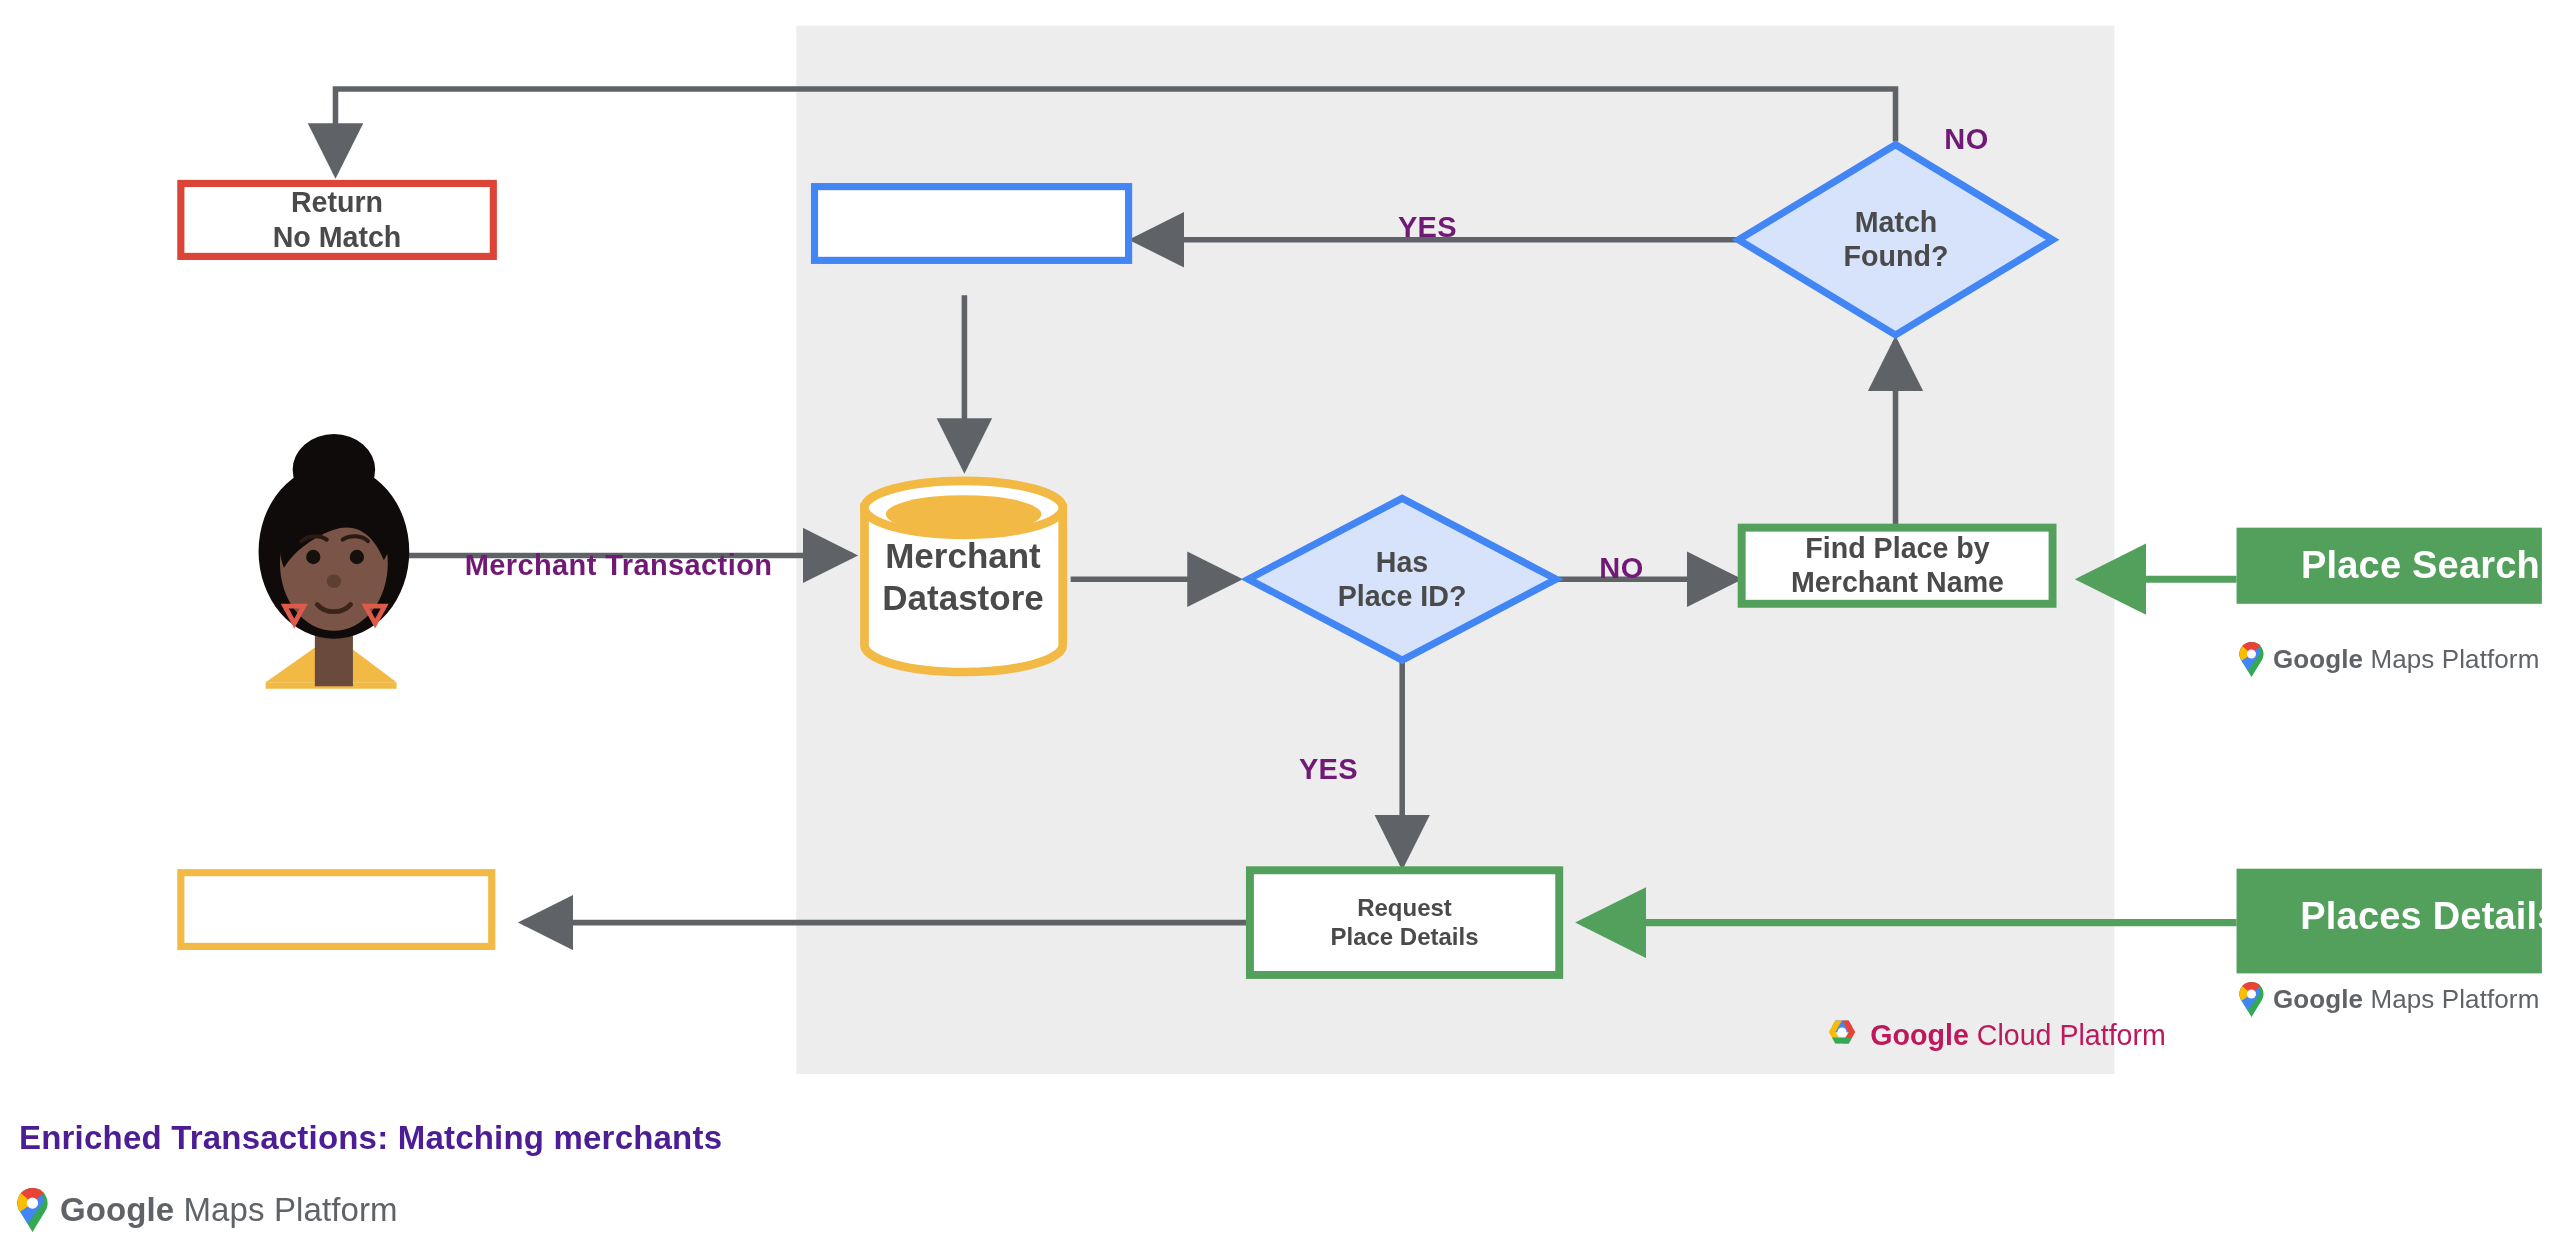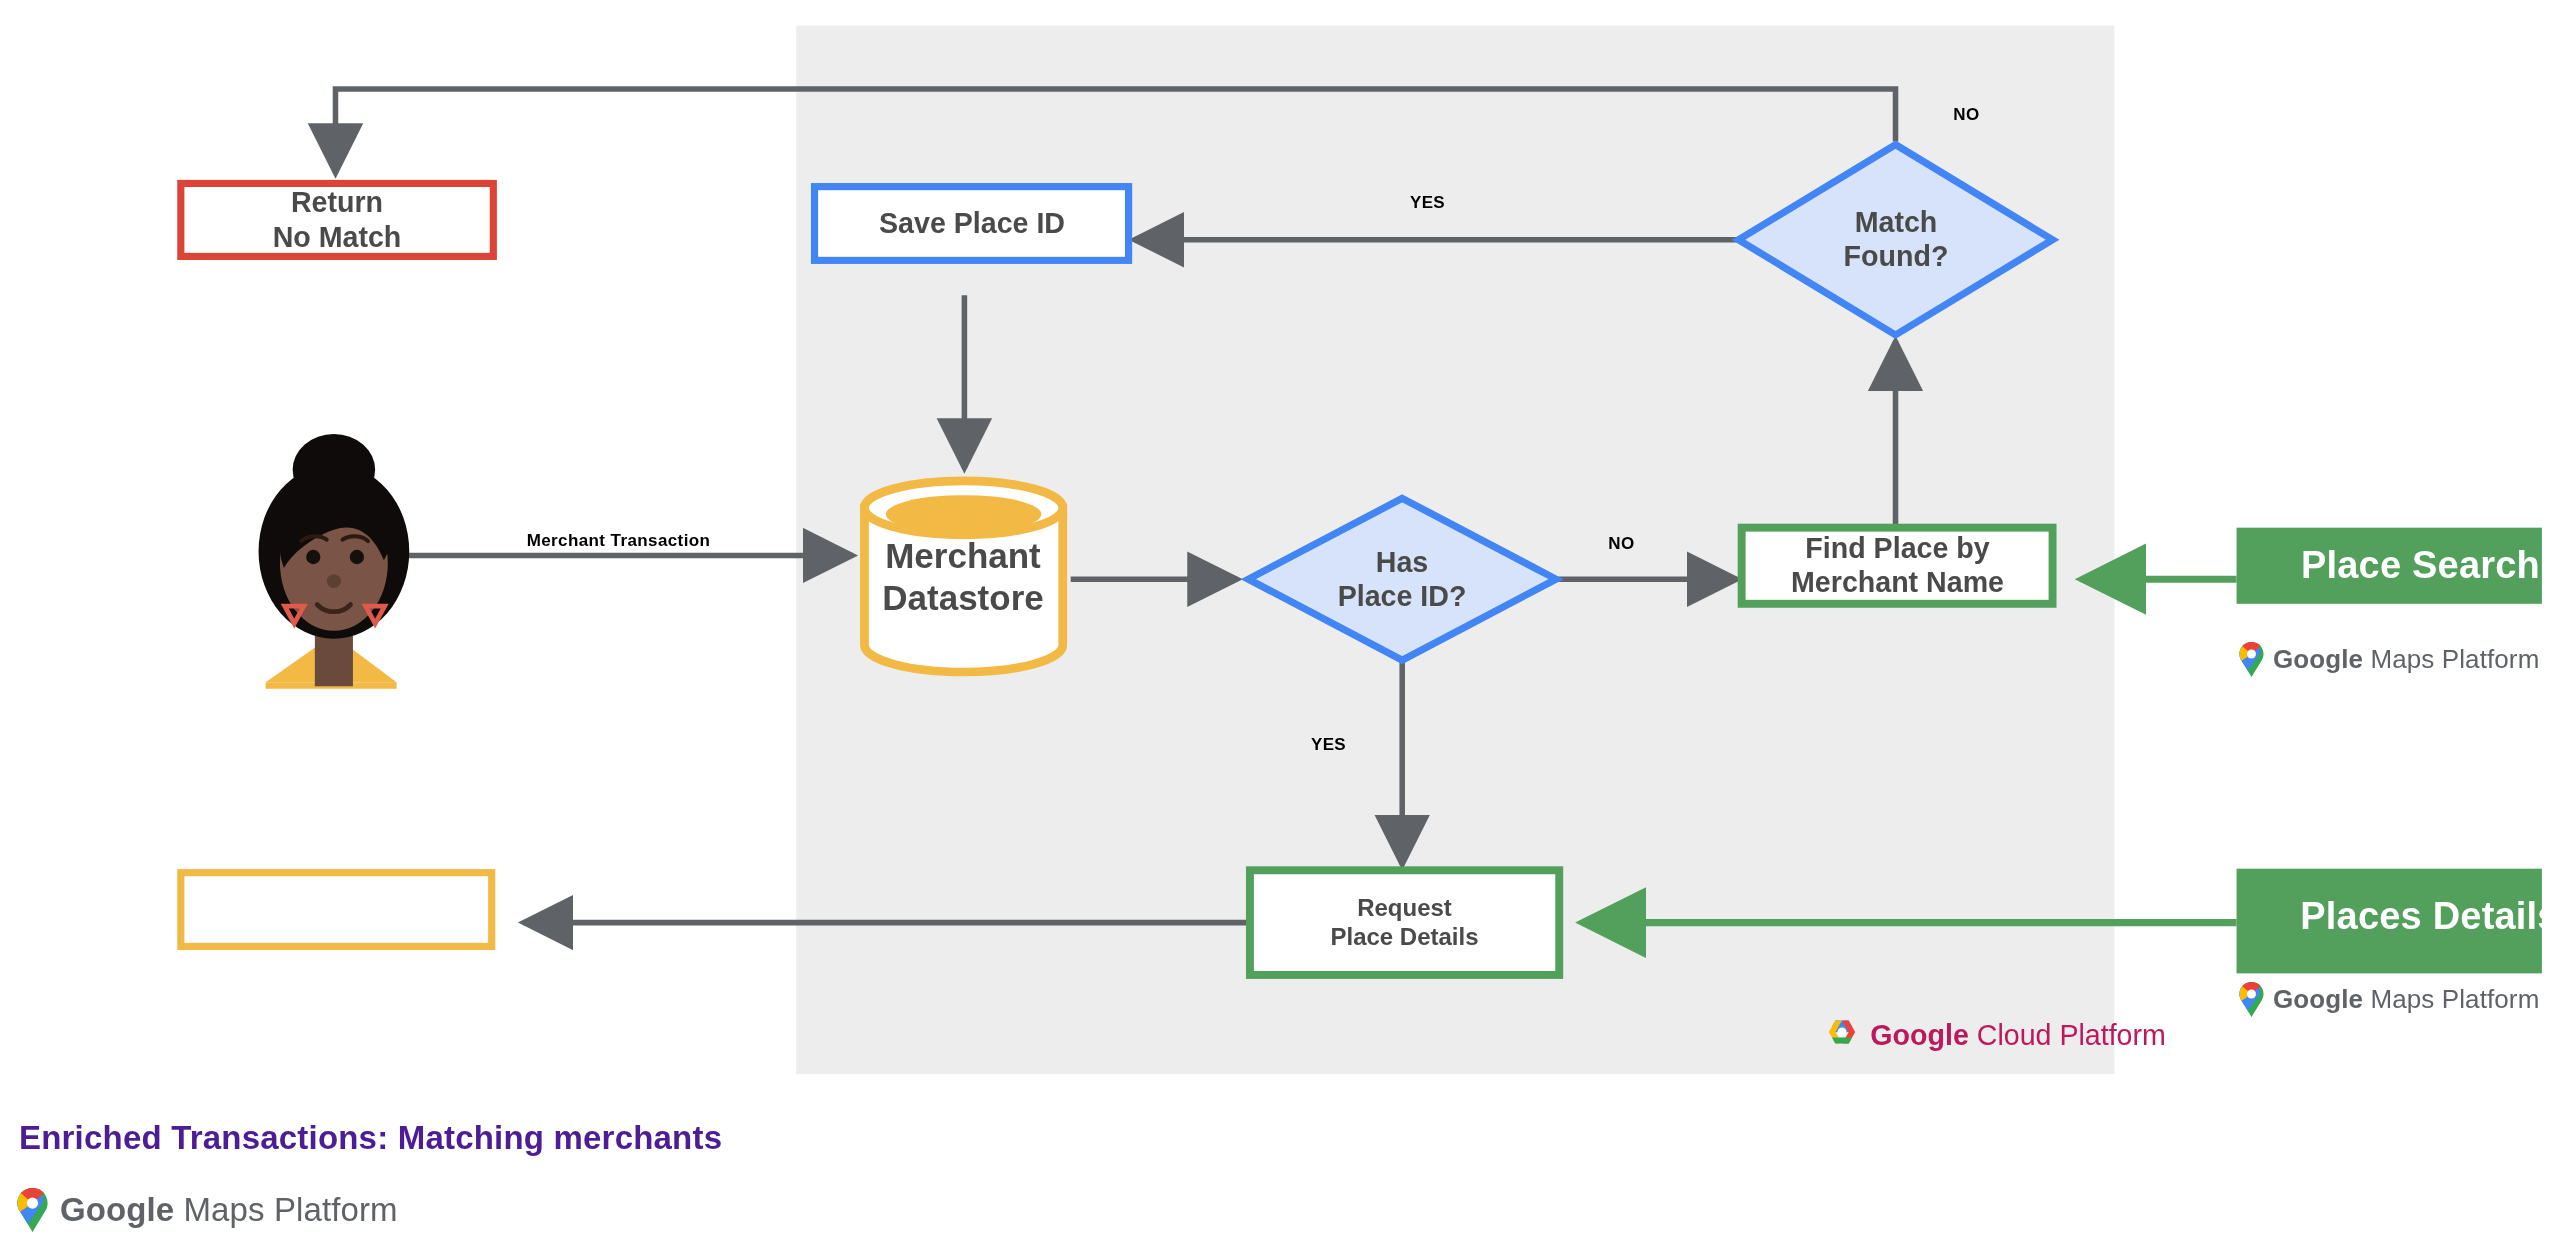--- a/index.html
+++ b/index.html
@@ -10,22 +10,22 @@
   }
   #stage{position:absolute;left:0;top:0;width:2576px;height:1252px;}
   svg#canvas{position:absolute;left:0;top:0;width:2576px;height:1252px;}
 
   .node-text{
     position:absolute;display:flex;align-items:center;justify-content:center;
     text-align:center;color:#4a4a4a;font-weight:700;line-height:1.2;
     pointer-events:none;white-space:pre-line;
   }
   .edge-label{
-    position:absolute;color:#000000;font-weight:700;font-size:17px;
-    letter-spacing:0.4px;text-align:center;
+    position:absolute;color:#701a75;font-weight:700;font-size:29px;
+    letter-spacing:0.4px;text-align:center;margin-top:18px;
   }
   .gbtn-label{
     position:absolute;display:flex;align-items:center;justify-content:center;
     color:#ffffff;font-weight:700;font-size:38px;letter-spacing:0.2px;margin-left:31px;
   }
   .gmp-wrap{position:absolute;display:flex;align-items:center;gap:8px;}
   .gmp-text{font-size:26px;color:#5f6368;letter-spacing:0.1px;white-space:nowrap;}
   .gmp-text b{font-weight:700;color:#5f6368;}
   .gcp-wrap{position:absolute;display:flex;align-items:center;gap:10.3px;}
   .gcp-text{font-size:28.6px;color:#be185d;white-space:nowrap;}
@@ -131,21 +131,20 @@
     </g>
 
     <rect x="2820" y="665" width="385" height="96" fill="#52A05C"></rect>
     <rect x="2820" y="1095" width="385" height="132" fill="#52A05C"></rect>
 
   </svg>
 
   <div class="node-text" style="left:181px;top:183px;width:312px;height:73px;font-size:28.6px;">Return
 No Match</div>
 
-  <div class="node-text" style="left:815px;top:186px;width:314px;height:74px;font-size:28.6px;">Save Place ID</div>
 
   <div class="node-text" style="left:1777px;top:198px;width:238px;height:82px;font-size:28.6px;">Match
 Found?</div>
 
   <div class="node-text" style="left:864px;top:527px;width:198px;height:100px;font-size:35px;">Merchant
 Datastore</div>
 
   <div class="node-text" style="left:1291px;top:538px;width:222px;height:82px;font-size:28.6px;">Has
 Place ID?</div>
 

